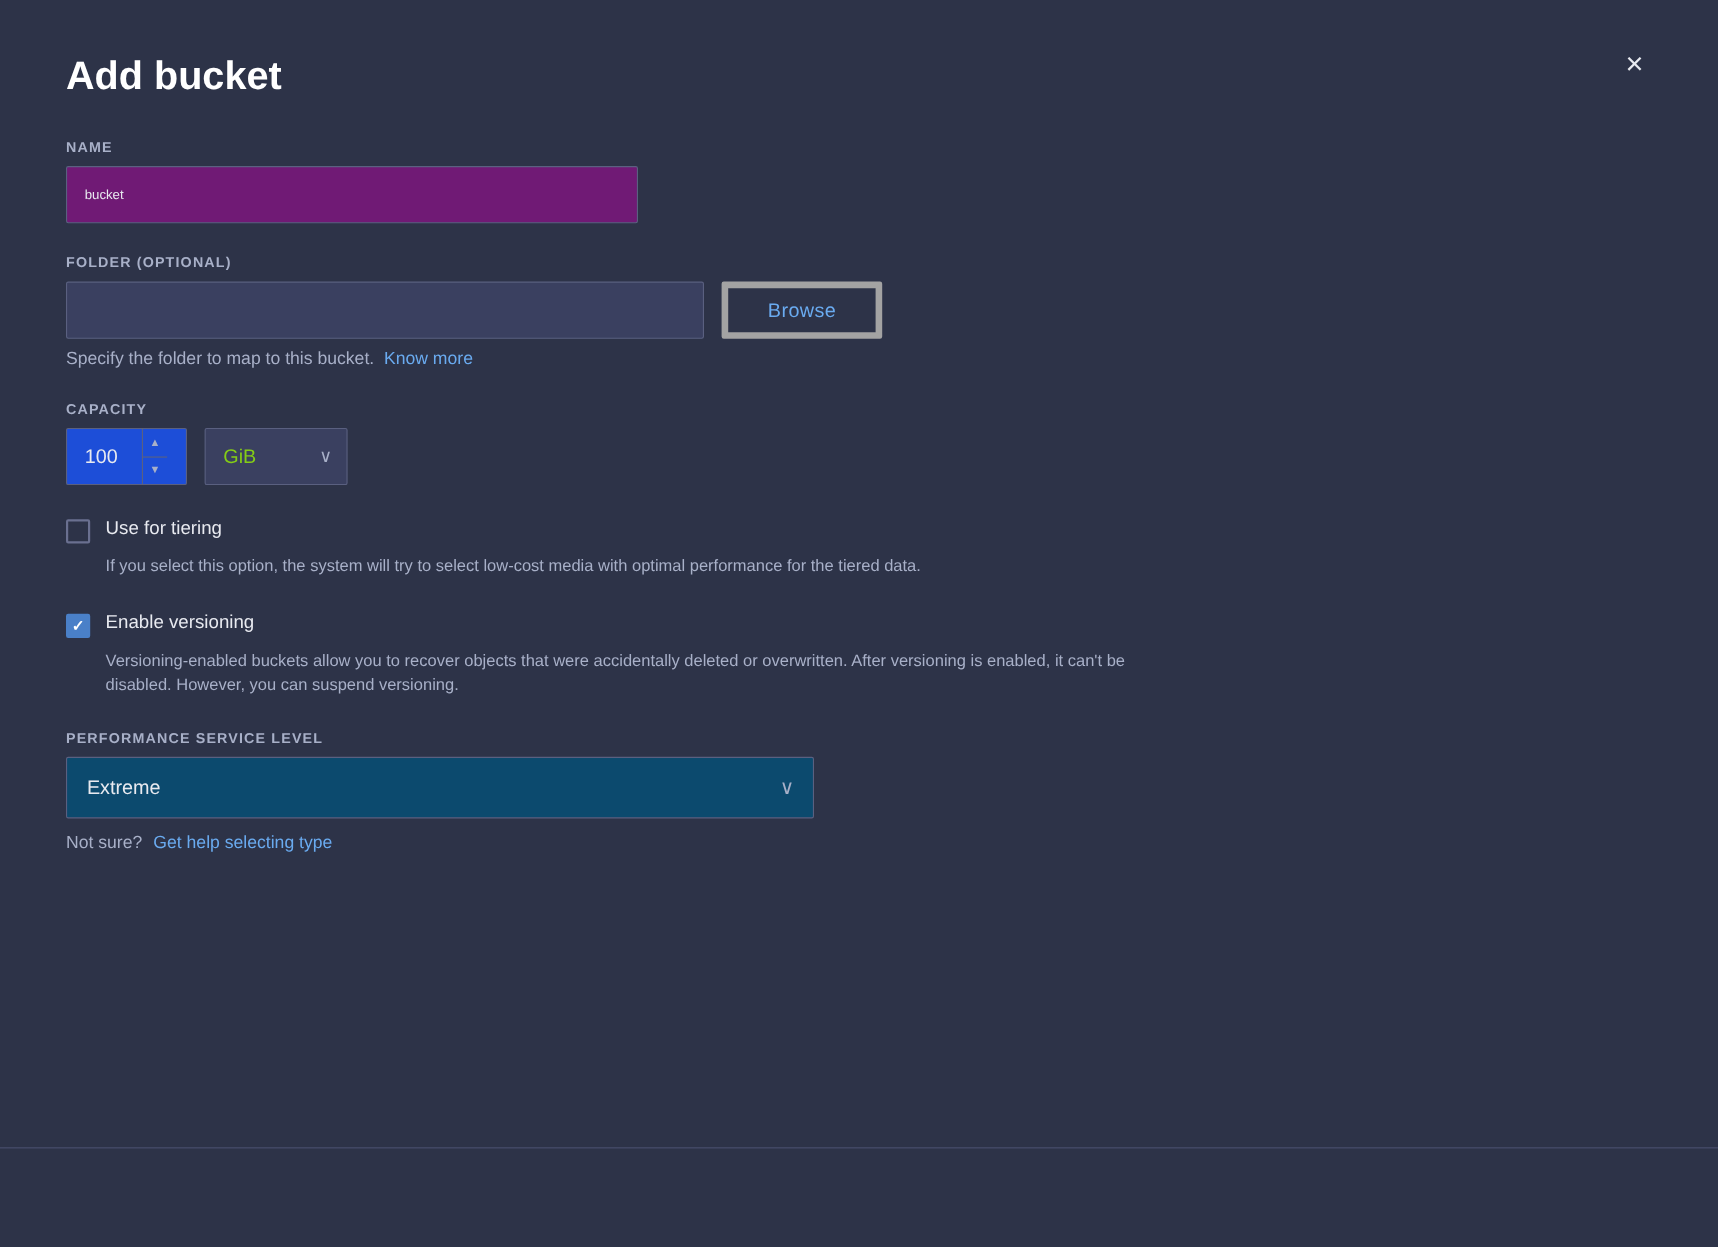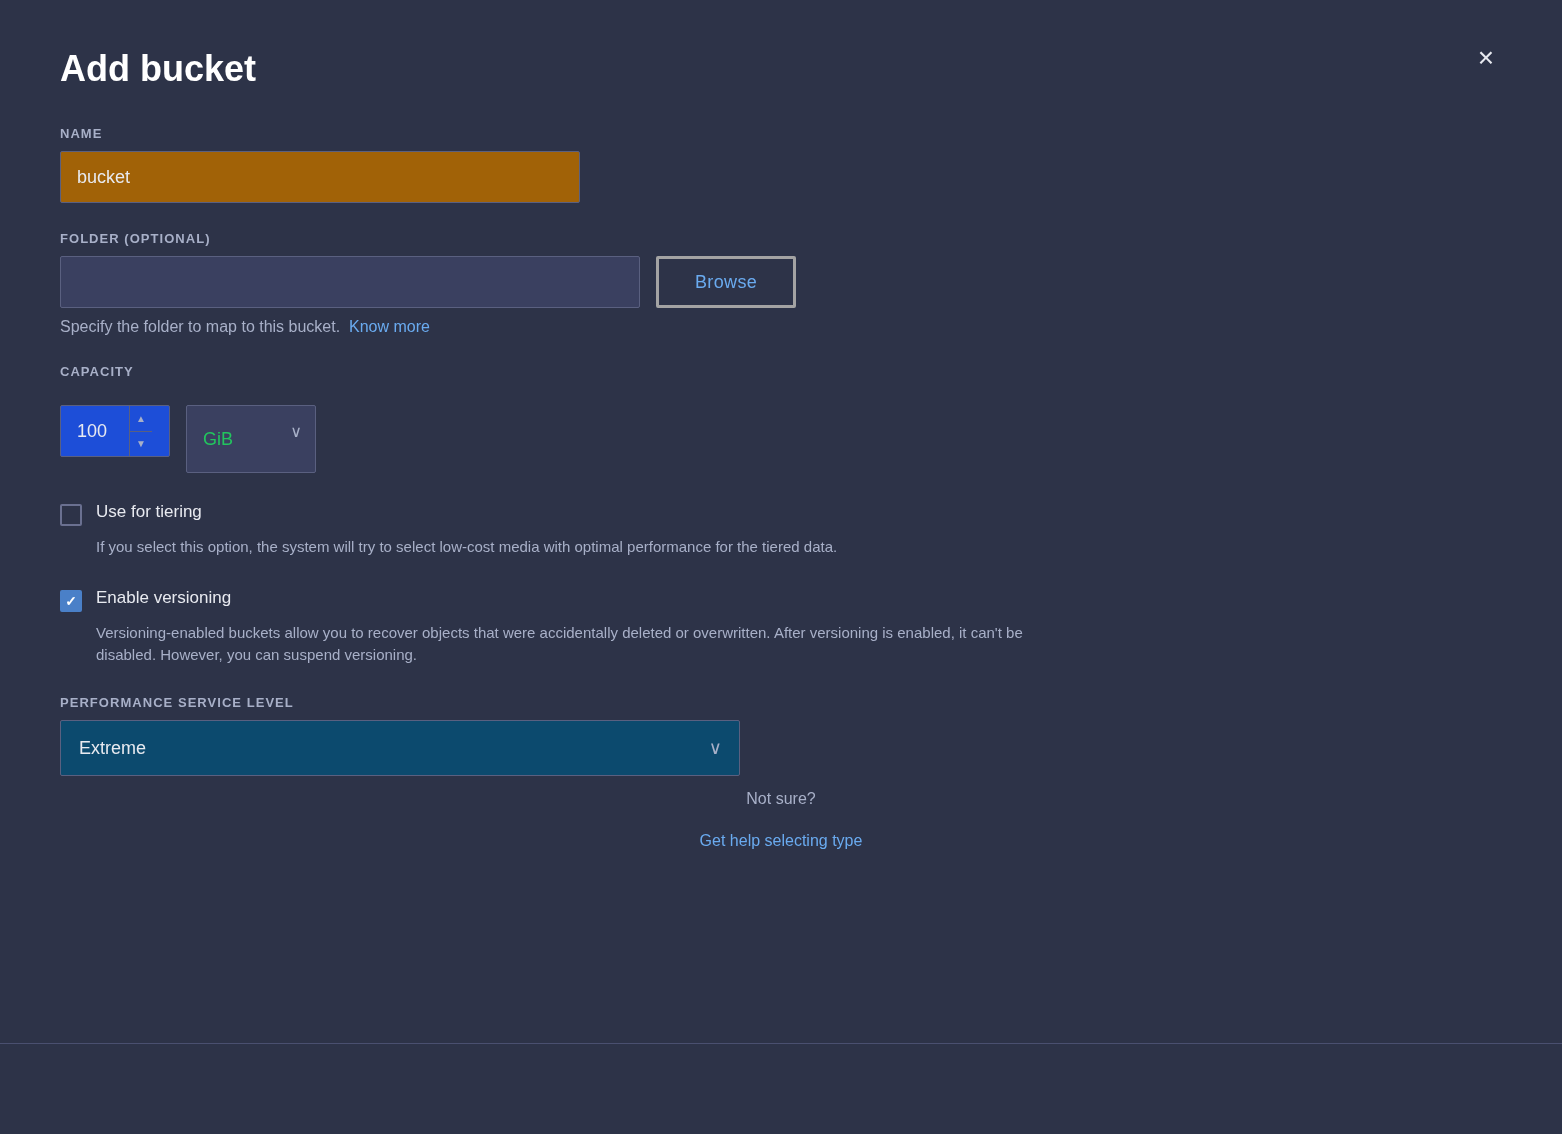--- a/index.html
+++ b/index.html
@@ -53,24 +53,24 @@
       font-weight: 600;
       letter-spacing: 0.08em;
       color: #a8b0c8;
       text-transform: uppercase;
       margin-bottom: 10px;
     }
 
     .text-input {
       width: 520px;
       height: 52px;
-      background-color: #a16207;
-      border: 1.5px solid #5a6080;
-      color: #e8eaf0;
-      font-size: 18px;
+      background-color: #701a75;
+      border: 1.5px solid #5a6080;
+      color: #e8eaf0;
+      font-size: 12px;
       padding: 0 16px;
       outline: none;
       border-radius: 2px;
     }
 
     .folder-row {
       display: flex;
       align-items: center;
       gap: 16px;
       margin-bottom: 10px;
@@ -85,21 +85,21 @@
       font-size: 18px;
       padding: 0 16px;
       outline: none;
       border-radius: 2px;
     }
 
     .browse-btn {
       height: 52px;
       padding: 0 36px;
       background-color: transparent;
-      border: 3px solid #a3a3a3;
+      border: 6px solid #a3a3a3;
       color: #6aabf0;
       font-size: 18px;
       font-weight: 500;
       cursor: pointer;
       border-radius: 2px;
       letter-spacing: 0.02em;
     }
 
     .help-text {
       font-size: 16px;
@@ -159,32 +159,31 @@
       display: flex;
       align-items: center;
       justify-content: center;
     }
 
     .spin-btn:first-child {
       border-bottom: 1px solid #5a6080;
     }
 
     .unit-select {
-      height: 68px;
+      height: 52px;
       background-color: #3a4060;
       border: 1.5px solid #5a6080;
-      color: #22c55e;
+      color: #84cc16;
       font-size: 18px;
       padding: 0 16px;
       cursor: pointer;
       border-radius: 2px;
       outline: none;
       width: 130px;
       appearance: none;
-      margin-top: 16px;
       -webkit-appearance: none;
     }
 
     .unit-select-wrap {
       position: relative;
       display: inline-block;
     }
 
     .unit-select-wrap::after {
       content: '∨';
@@ -276,24 +275,23 @@
       top: 50%;
       transform: translateY(-50%);
       color: #a8b0c8;
       pointer-events: none;
       font-size: 18px;
     }
 
     .not-sure-row {
       display: flex;
       align-items: center;
-      gap: 24px;
+      gap: 10px;
       margin-top: 14px;
       font-size: 16px;
-      flex-direction: column;
     }
 
     .not-sure-text {
       color: #a8b0c8;
     }
 
     .get-help-link {
       color: #6aabf0;
       cursor: pointer;
       text-decoration: none;

